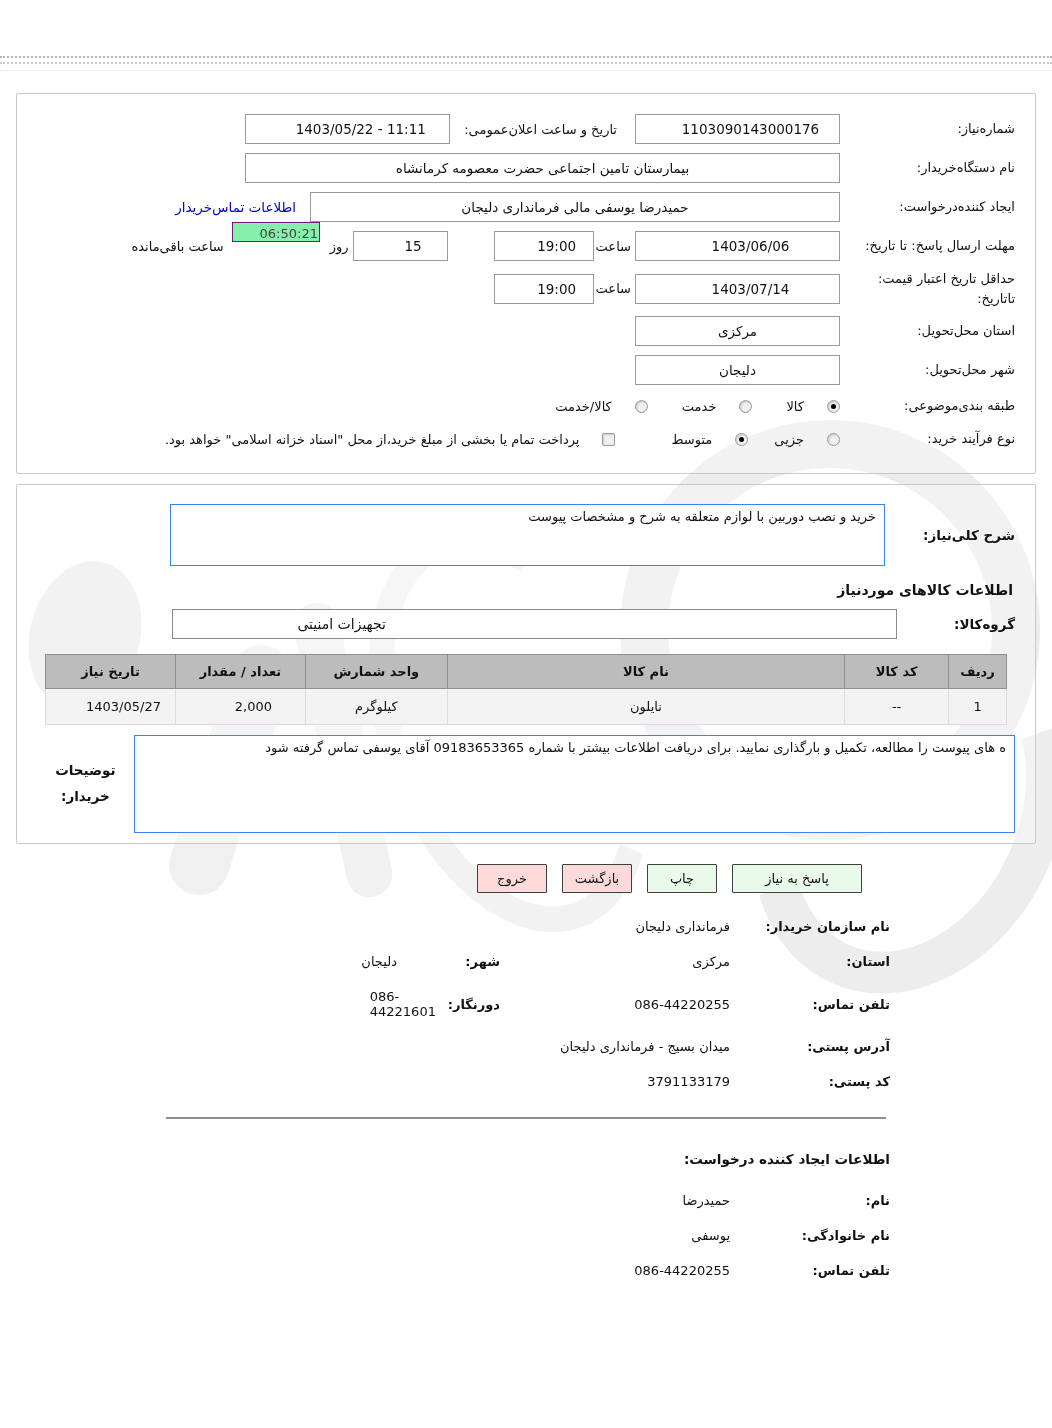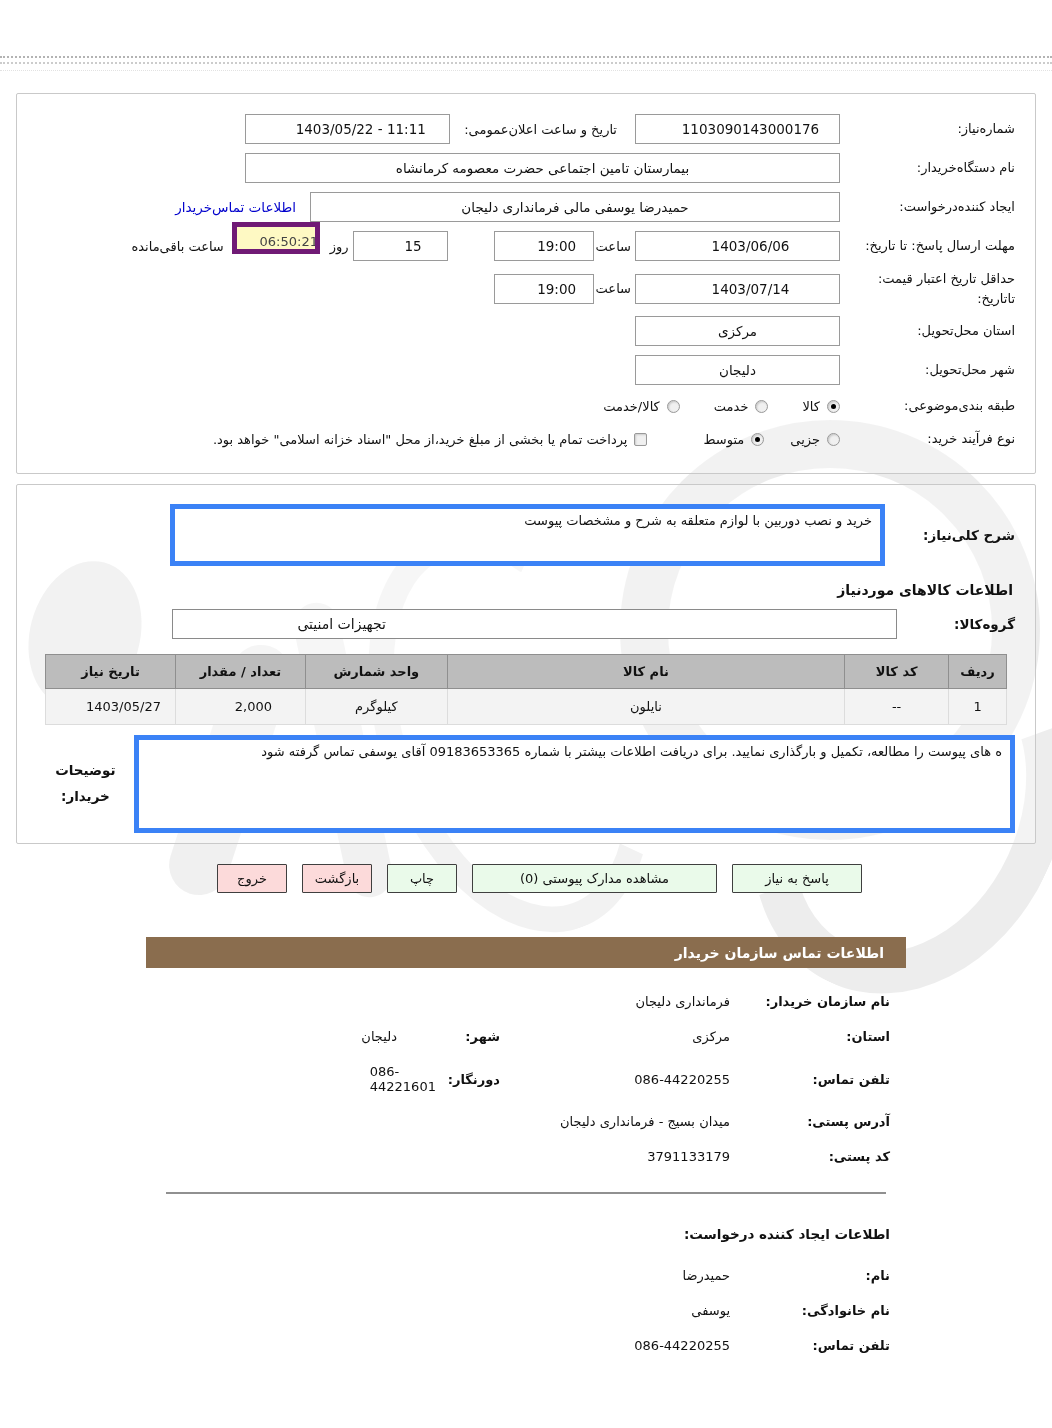--- a/index.html
+++ b/index.html
@@ -35,32 +35,32 @@
   .lbl { width:150px; flex:none; font-size:13px; margin-left:25px; line-height:1.5; }
   .ibox {
     border:1px solid #9a9a9a; background:#fff; height:30px; flex:none;
     display:flex; align-items:center; justify-content:center; font-size:13.5px;
   }
   .ltr { direction:ltr; unicode-bidi:embed;padding-left:26px; }
   .w205{width:205px} .w100{width:100px} .w95{width:95px} .w595{width:595px} .w530{width:530px}
   .mini-lbl { font-size:13px; margin:0 4px 0 2px; }
   .link { color:#0000cc; font-size:13.5px; margin-right:14px; text-decoration:none; cursor:pointer; }
   .countdown {
-    width:88px; height:32px; background:#fef9c3; border:5px solid #701a75;
+    width:88px; height:20px; background:#86efac; border:1px solid #701a75;
     display:flex; align-items:flex-end; justify-content:center; font-size:13px; color:#444;
     margin:-8px 42px 0 4px; overflow:hidden; align-self:flex-start;
   }
   .radio { width:13px; height:13px; border-radius:50%; background:#f0f0f0; border:1px solid #999;
     box-shadow:inset 1px 1px 2px rgba(0,0,0,.18); flex:none; cursor:pointer; }
   .radio.checked::after { content:""; display:block; width:5px; height:5px; margin:3px; border-radius:50%; background:#000; }
-  .opt { display:flex; align-items:center; gap:7px; margin-left:38px; font-size:13px; }
+  .opt { display:flex; align-items:center; gap:23px; margin-left:38px; font-size:13px; }
   .cb { width:13px; height:13px; background:#f0f0f0; border:1px solid #999; border-radius:2px;
     box-shadow:inset 1px 1px 2px rgba(0,0,0,.15); flex:none; cursor:pointer; }
 
-  .tarea { border:5px solid #3b82f6; background:#fff; font-size:13px; padding:4px 8px; overflow:hidden; }
+  .tarea { border:1px solid #3b82f6; background:#fff; font-size:13px; padding:4px 8px; overflow:hidden; }
   .desc-box { width:715px; height:62px; }
   .lbl-b { font-weight:bold; font-size:13.5px; }
   .sec-head { font-weight:bold; font-size:14px; margin:16px 2px 10px; }
   .group-box { width:725px; height:30px; border:1px solid #8a8a8a; background:#fff;
     display:flex; align-items:center; font-size:14px; padding-left:10px; justify-content:flex-start; }
   .group-box span { margin-right:510px; }
 
   table.goods { width:962px; margin:14px auto 0; border-collapse:collapse; font-size:13px; }
   table.goods th { background:#bcbcbc; border:1px solid #8f8f8f; height:34px; font-weight:bold; }
   table.goods td { background:#f3f3f3; border:1px solid #dcdcdc; height:36px; text-align:center; }
@@ -230,29 +230,25 @@
     <div class="notes-row">
       <div class="tarea notes-box">
         <span class="txt">ه های پیوست را مطالعه، تکمیل و بارگذاری نمایید. برای دریافت اطلاعات بیشتر با شماره 09183653365 آقای یوسفی تماس گرفته شود</span>
       </div>
       <div class="notes-lbl">توضیحات خریدار:</div>
     </div>
   </div>
 
   <div class="btn-row">
     <div class="btn green bw130">پاسخ به نیاز</div>
-    <div class="btn green bw245">مشاهده مدارک پیوستی (0)</div>
     <div class="btn green bw70">چاپ</div>
     <div class="btn pink bw70">بازگشت</div>
     <div class="btn pink bw70">خروج</div>
   </div>
 
-  <div class="bar2">
-    <span>اطلاعات تماس سازمان خریدار</span>
-  </div>
 
   <div class="contact">
     <div class="crow">
       <span class="clabel">نام سازمان خریدار:</span>
       <span class="cval">فرمانداری دلیجان</span>
     </div>
     <div class="crow">
       <span class="clabel">استان:</span>
       <span class="cval">مرکزی</span>
       <span class="clabel2">شهر:</span>

